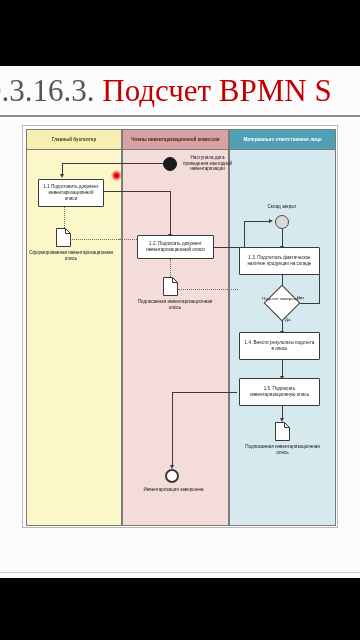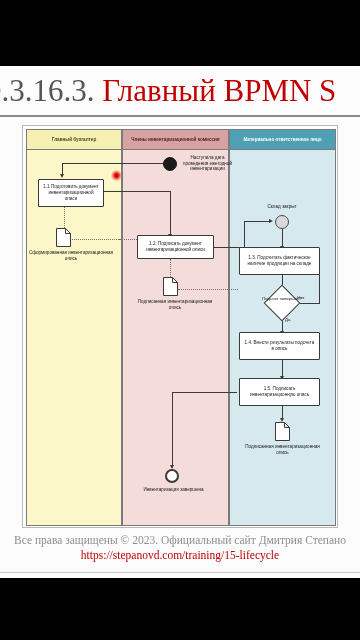--- a/index.html
+++ b/index.html
@@ -221,21 +221,21 @@
 
 <div id="screen">
 
   <div class="bar-top"></div>
 
   <div class="page">
 
     <div class="title-row">
       <div class="title-inner">
         <span class="title-num">0.3.16.3.</span>
-        <span class="title-red">Главный BPMN S</span>
+        <span class="title-red">Подсчет BPMN S</span>
       </div>
     </div>
     <div class="title-rule"></div>
 
     <div class="diagram">
       <div class="lanes">
 
         <div class="lane lane-a">
           <div class="lane-head">Главный бухгалтер</div>
         </div>
@@ -340,22 +340,18 @@
             <path d="M9.5 0.5 V5.5 H14.5" fill="none" stroke="#3a3a3a" stroke-width="1"></path>
           </svg>
         </div>
         <div class="dataobj-label" style="left:214px; top:315px; width:85px;">Подписанная инвентаризационная опись</div>
 
         <div class="cursor-dot" style="left:85px; top:41px;"></div>
 
       </div>
     </div>
 
-    <div class="footer">
-      <div class="footer-copy">Все права защищены © 2023. Официальный сайт Дмитрия Степано</div>
-      <div class="footer-url">https://stepanovd.com/training/15-lifecycle</div>
-    </div>
     <div class="footer-rule"></div>
 
   </div>
 
   <div class="bar-bottom"></div>
 </div>
 
 </body></html>

